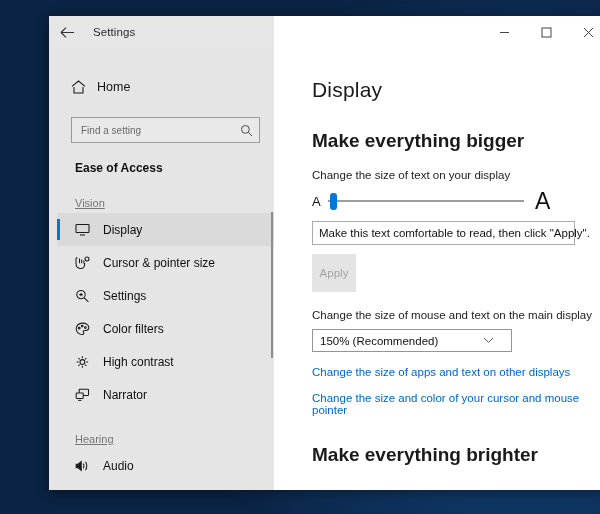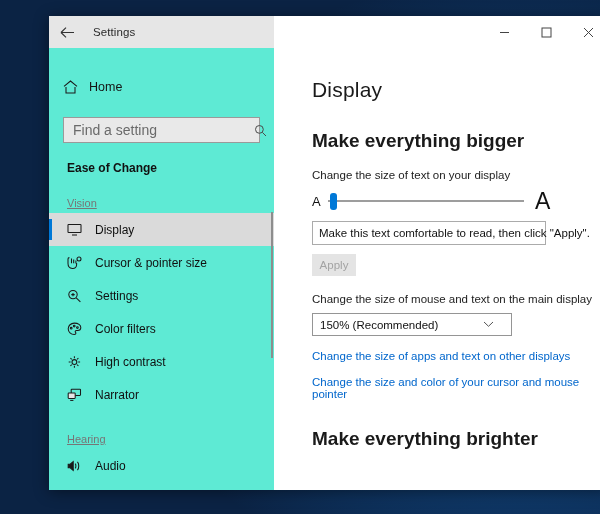--- a/index.html
+++ b/index.html
@@ -89,24 +89,25 @@
     display: flex; align-items: center; justify-content: center;
     color: #444;
   }
   .winbtn svg { display:block; }
 
   #body-area { flex: 1; display: flex; min-height: 0; position: relative; }
 
   
   #sidebar {
     width: 225px;
-    background: #5eead4;
+    background: #e5e5e5;
     position: relative;
     overflow: hidden;
     flex: 0 0 225px;
+    padding-left: 8px;
   }
   #home-row {
     display: flex; align-items: center;
     height: 34px;
     margin-top: 22px;
     padding-left: 14px;
   }
   #home-row .ico { width: 26px; color: #1b1b1b; display:flex; align-items:center; }
   #home-label { font-size: 12.5px; color: #151515; }
 
@@ -118,21 +119,21 @@
     display: flex;
     align-items: center;
     padding: 0 6px 0 9px;
   }
   #search-input {
     flex: 1;
     border: none;
     outline: none;
     background: transparent;
     font-family: "Liberation Sans", sans-serif;
-    font-size: 14px;
+    font-size: 10px;
     color: #3d3d3d;
   }
   #search-input::placeholder { color: #6a6a6a; }
   #search-icon { color: #4a4a4a; display:flex; }
 
   #category-title {
     font-size: 12px;
     font-weight: bold;
     color: #111;
     margin: 18px 0 0 18px;
@@ -233,35 +234,35 @@
     position: absolute;
     left: 2px;
     width: 7px; height: 17px;
     background: #0078d7;
     border-radius: 3px;
   }
   #a-large { font-size: 23px; color: #111; margin-left: 11px; line-height: 1; }
 
   #preview-box {
     margin-top: 9px;
-    width: 234px;
+    width: 263px;
     height: 24px;
     border: 1px solid #ababab;
     display: flex;
     align-items: center;
     padding: 0 6px;
     font-size: 11.5px;
     color: #111;
     background: #fff;
     white-space: nowrap;
   }
 
   #apply-button {
     margin-top: 9px;
-    width: 44px; height: 22px;
+    width: 44px; height: 38px;
     background: #e4e4e4;
     border: none;
     font-family: "Liberation Sans", sans-serif;
     font-size: 11.5px;
     color: #a3a3a3;
     display: flex; align-items: center; justify-content: center;
   }
 
   #scale-select {
     margin-top: 8px;
@@ -349,21 +350,21 @@
       <div id="search-wrap">
         <input id="search-input" type="text" placeholder="Find a setting" style="">
         <span id="search-icon">
           <svg width="13" height="13" viewBox="0 0 13 13" fill="none" stroke="#4a4a4a" stroke-width="1">
             <circle cx="5.4" cy="5.4" r="3.9"></circle>
               <path d="M8.4 8.4L12 12"></path>
           </svg>
         </span>
       </div>
 
-      <div id="category-title">Ease of Change</div>
+      <div id="category-title">Ease of Access</div>
 
       <div class="group-header">Vision</div>
 
       <div class="nav-item selected">
         <span class="ico">
           <svg width="15" height="13" viewBox="0 0 15 13" fill="none" stroke="#1a1a1a" stroke-width="1.05">
             <rect x="1" y="1.5" width="13" height="8" rx="0.6"></rect>
               <path d="M5 12h5"></path>
           </svg>
         </span>

